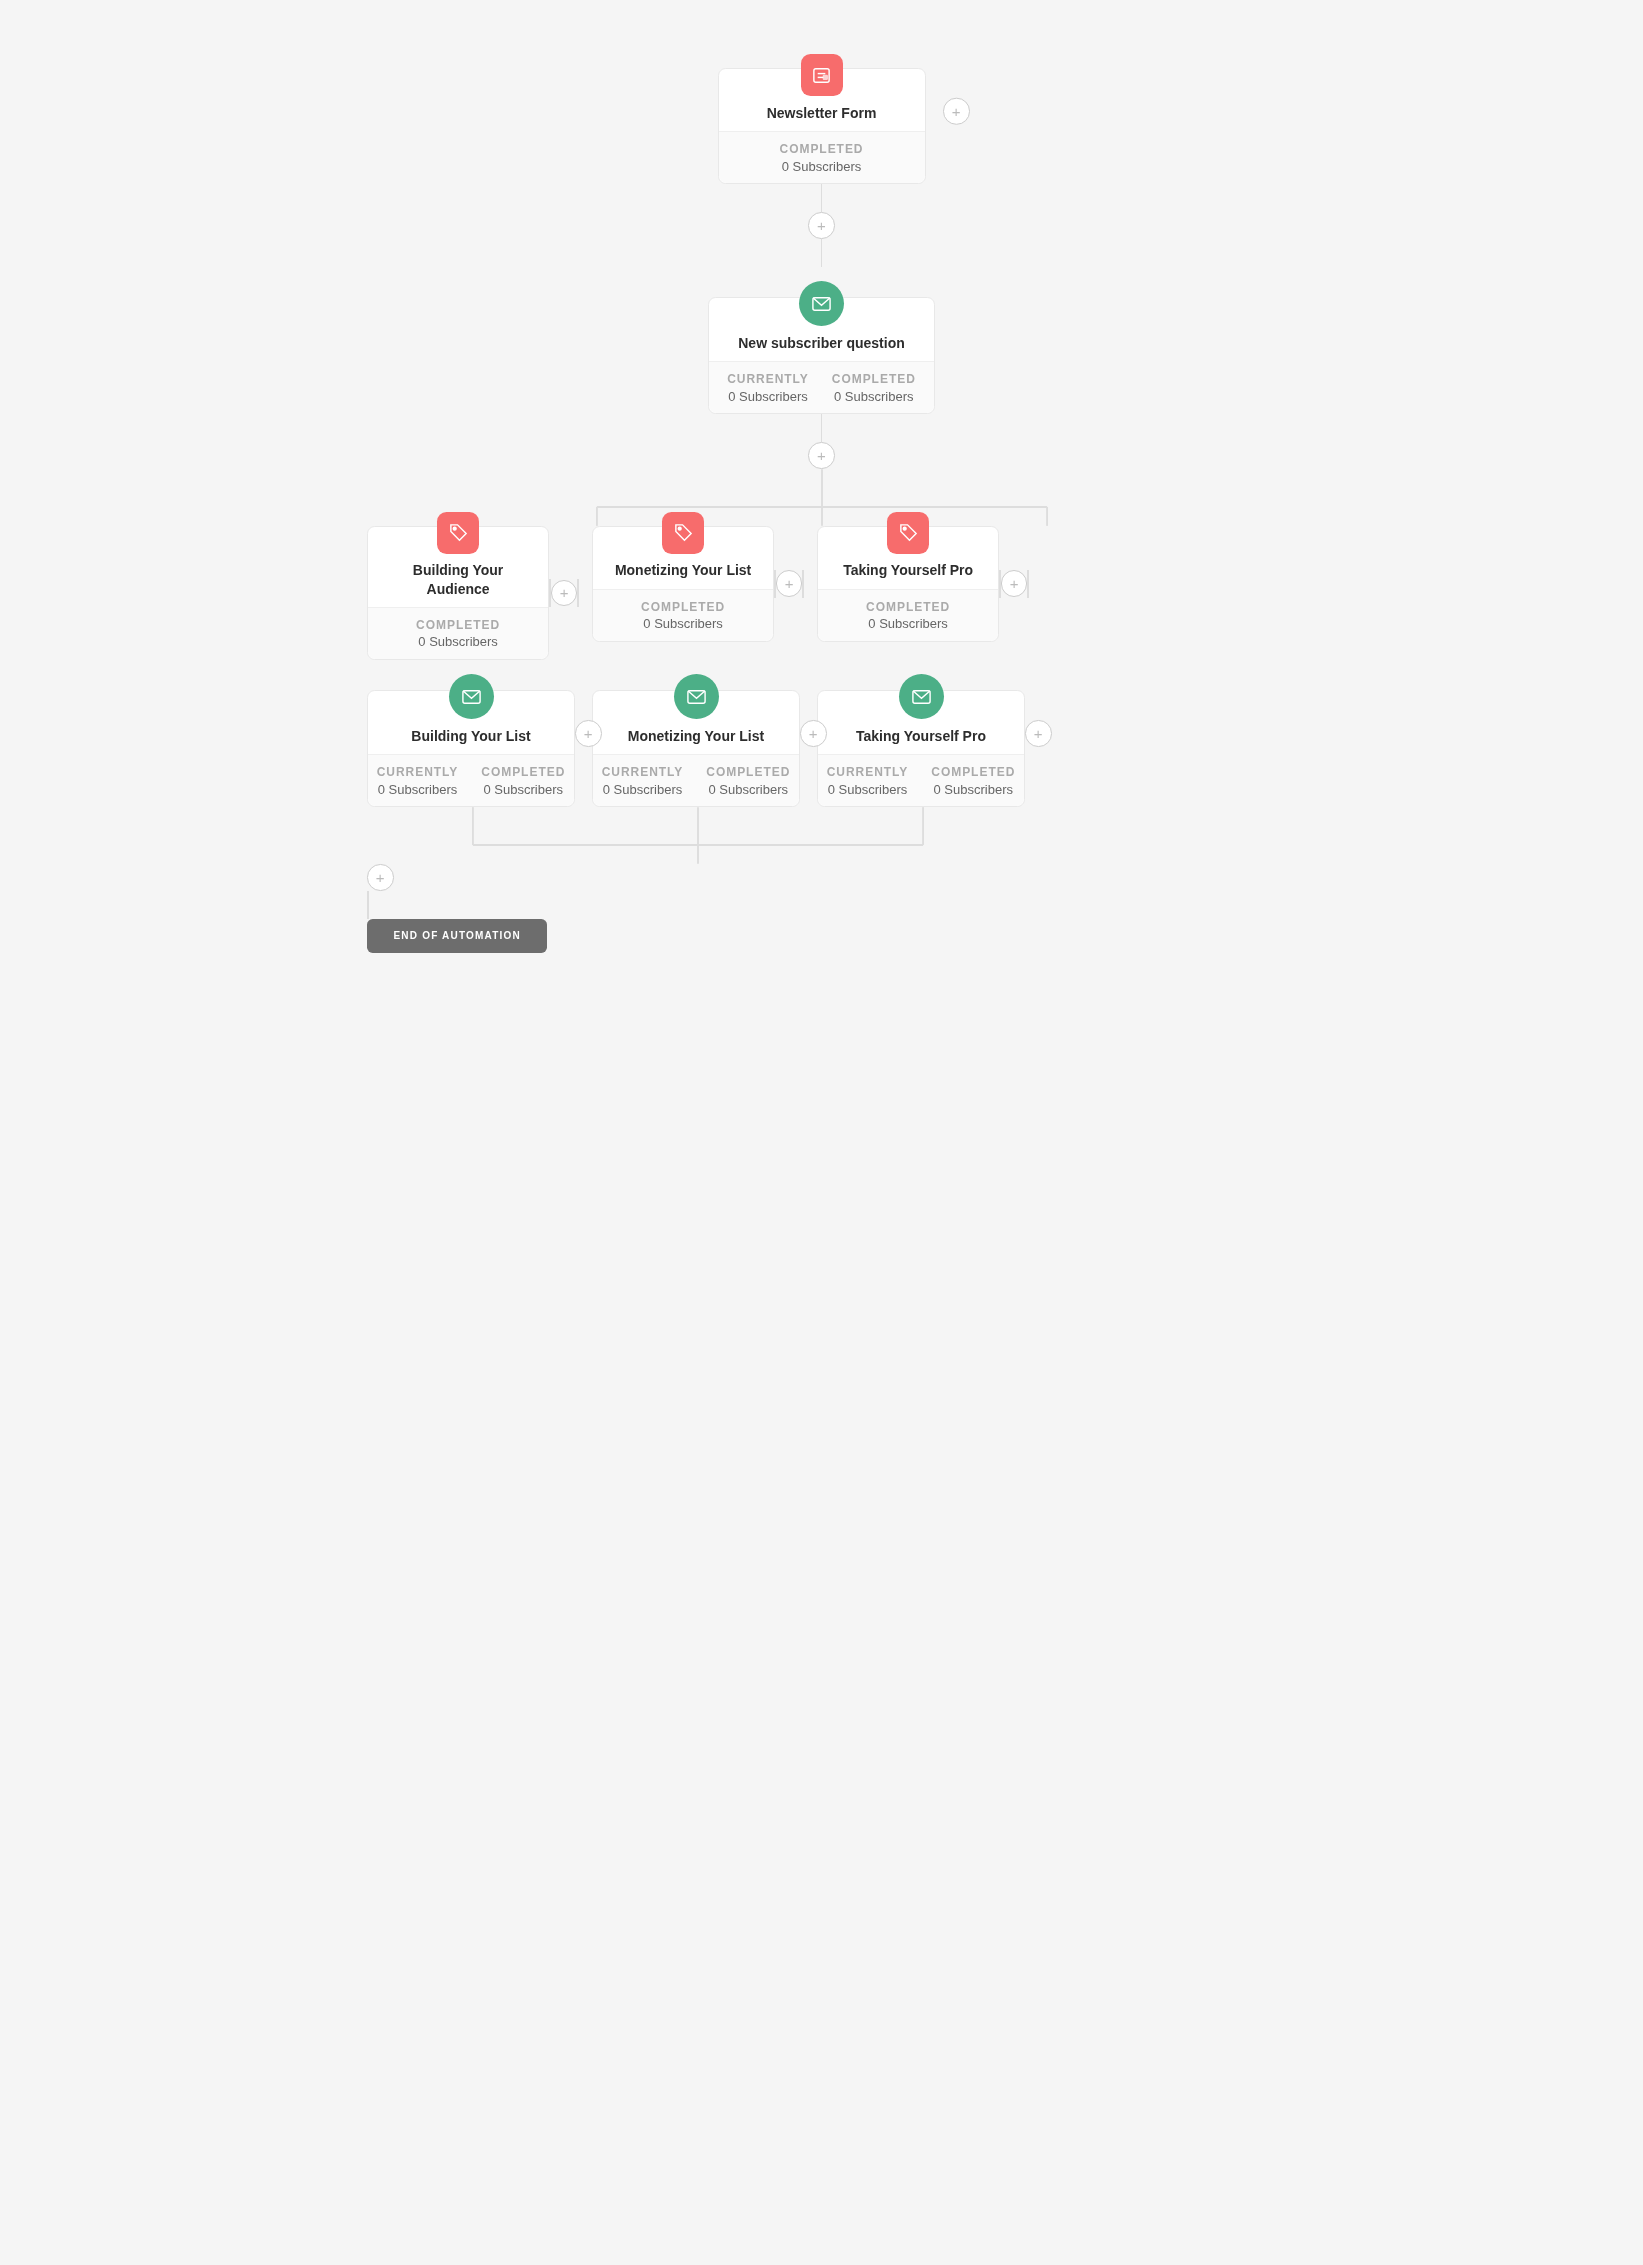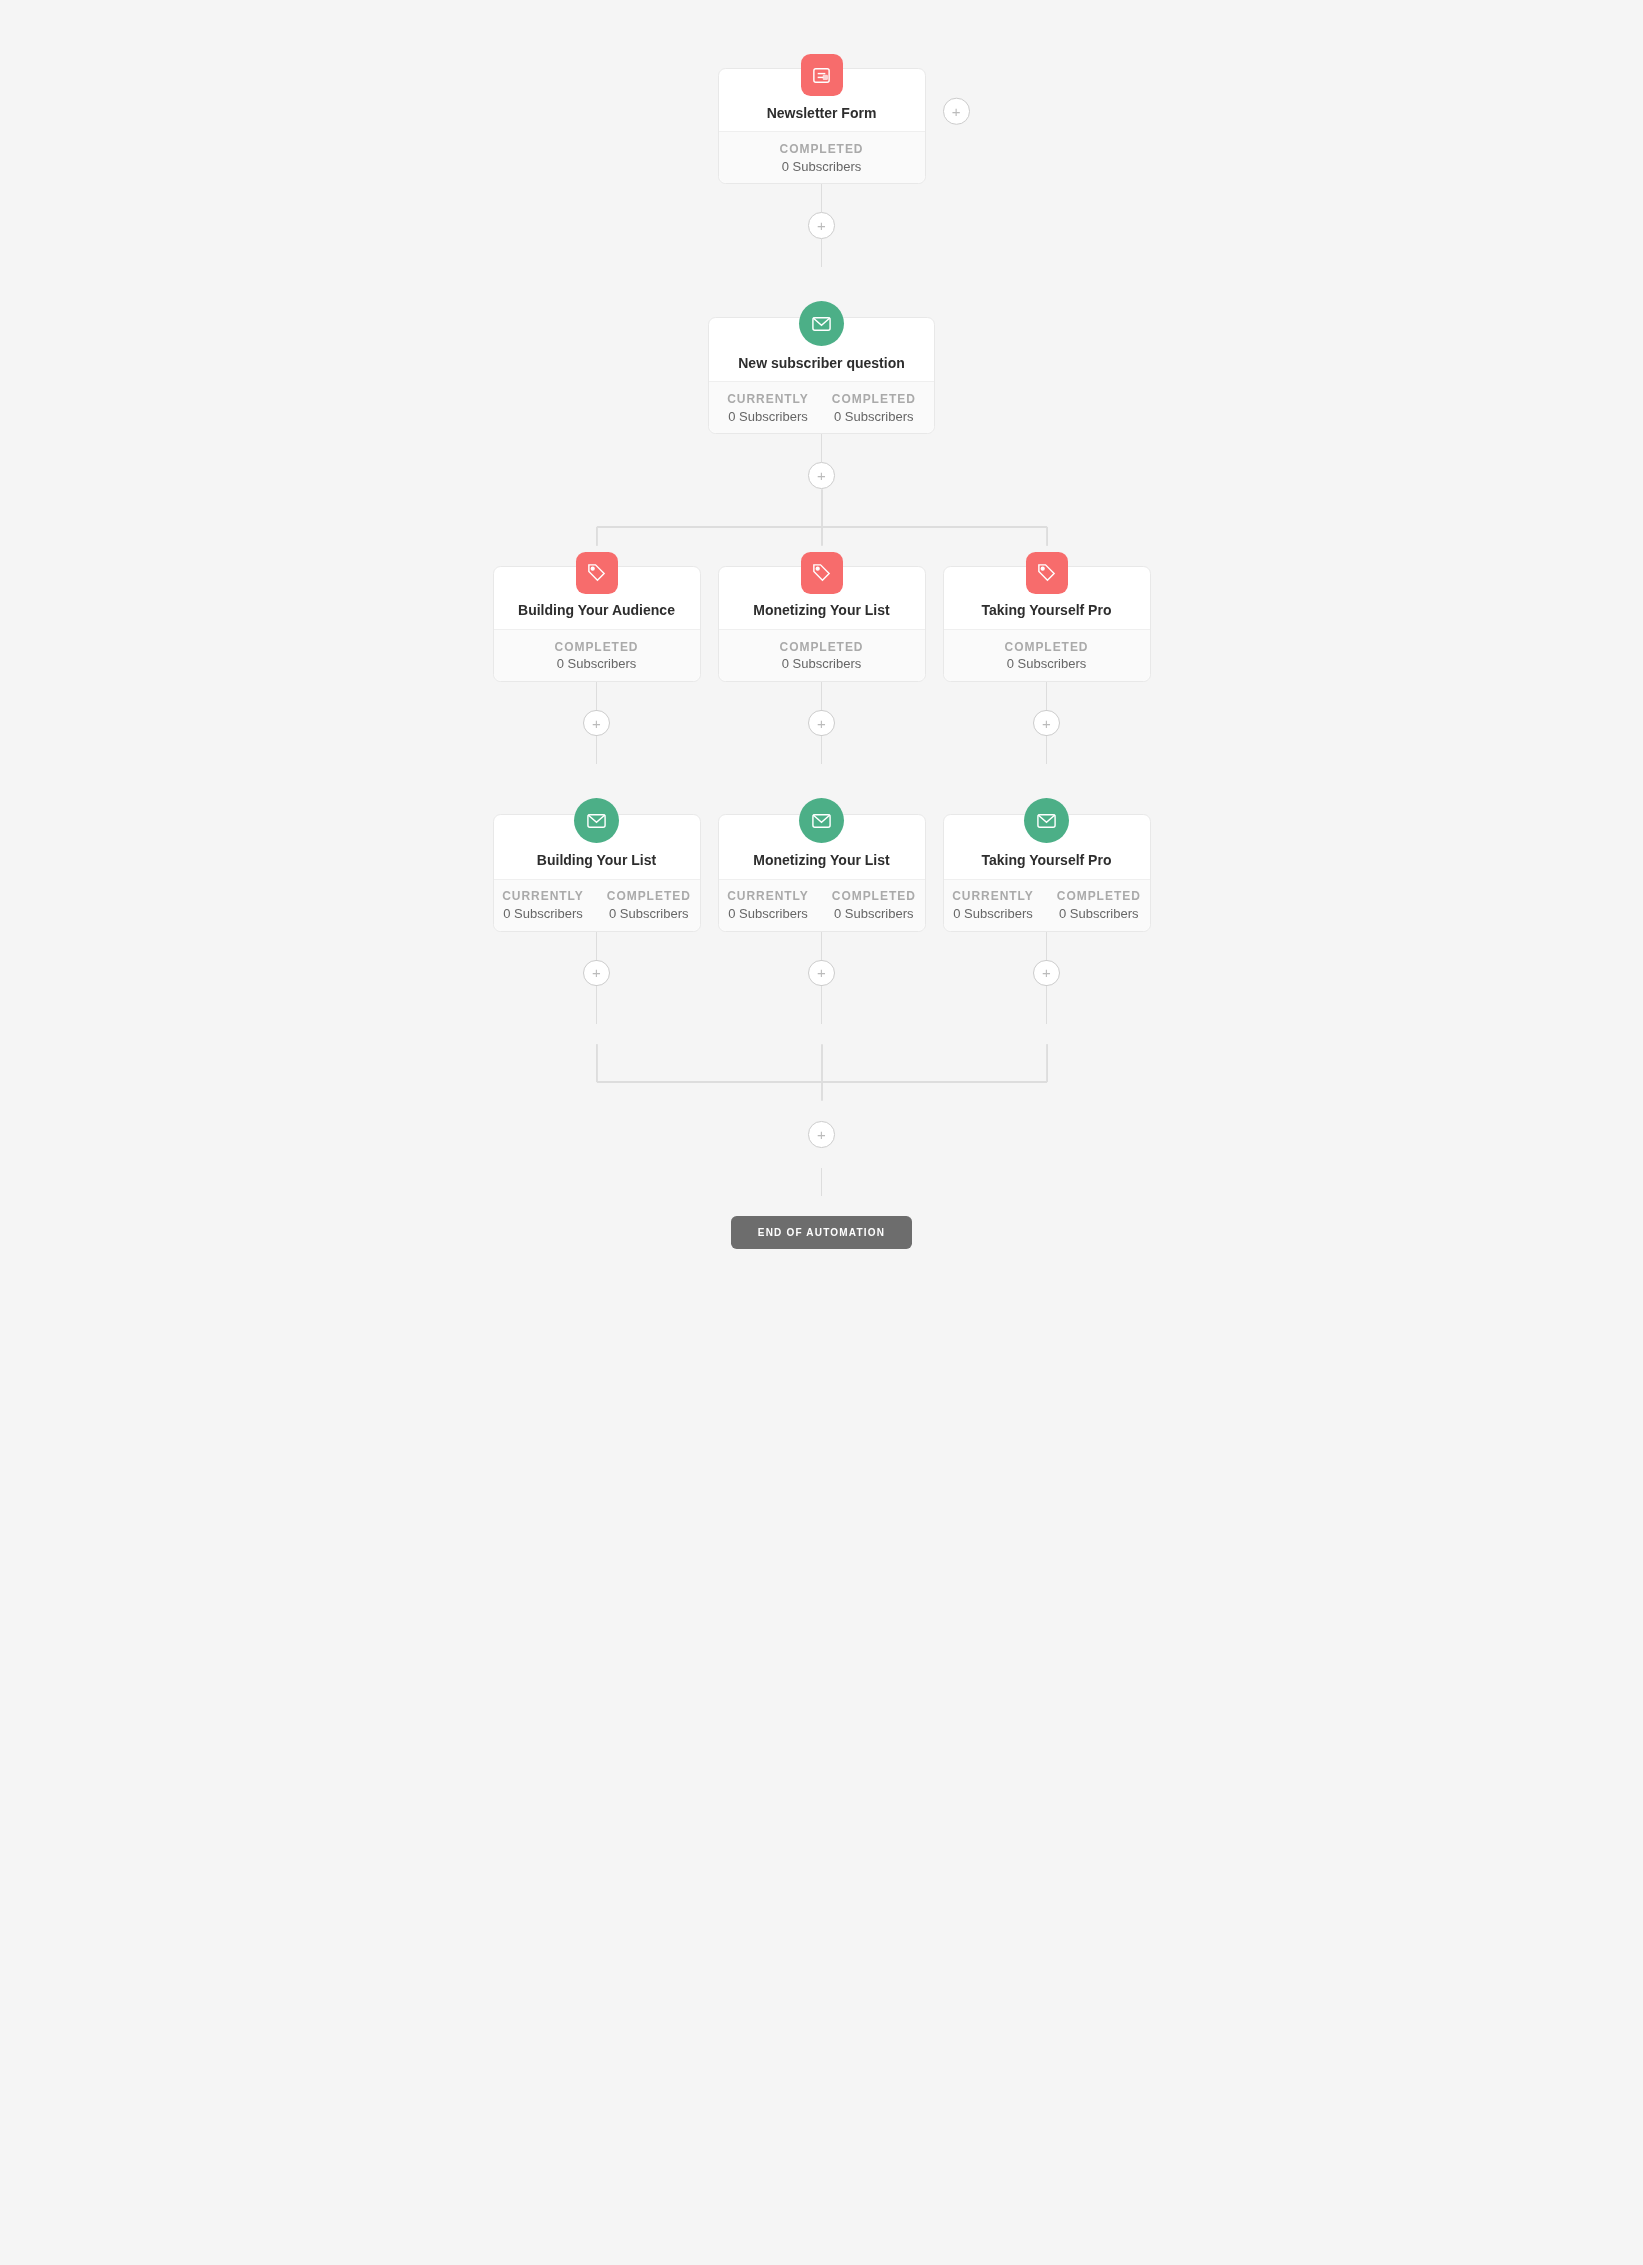--- a/index.html
+++ b/index.html
@@ -11,22 +11,21 @@
       align-items: flex-start;
       min-height: 100vh;
       padding: 38px 19px;
     }
 
     .canvas {
       width: 909px;
       position: relative;
       display: flex;
       flex-direction: column;
-      align-items: center;
-      gap: 20px;
+      align-items: flex-start;
     }
 
     
     .card {
       background: #fff;
       border: 1.4px solid #e8e8e8;
       border-radius: 7.6px;
       width: 208px;
       position: relative;
       cursor: pointer;
@@ -115,21 +114,21 @@
       flex-direction: row;
       align-items: flex-start;
       justify-content: center;
       gap: 0;
       width: 100%;
       position: relative;
     }
 
     .branch-col {
       display: flex;
-      flex-direction: column;
+      flex-direction: row;
       align-items: center;
     }
 
     
     .end-btn {
       background: #6d6d6d;
       color: #fff;
       border-radius: 5.7px;
       padding: 11.4px 26.5px;
       font-size: 10px;

